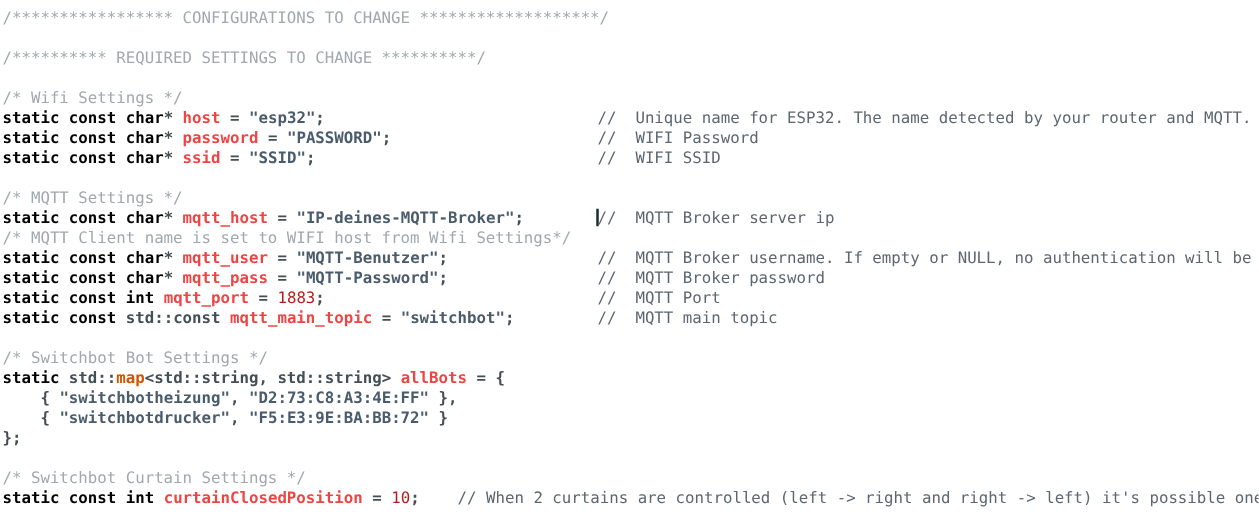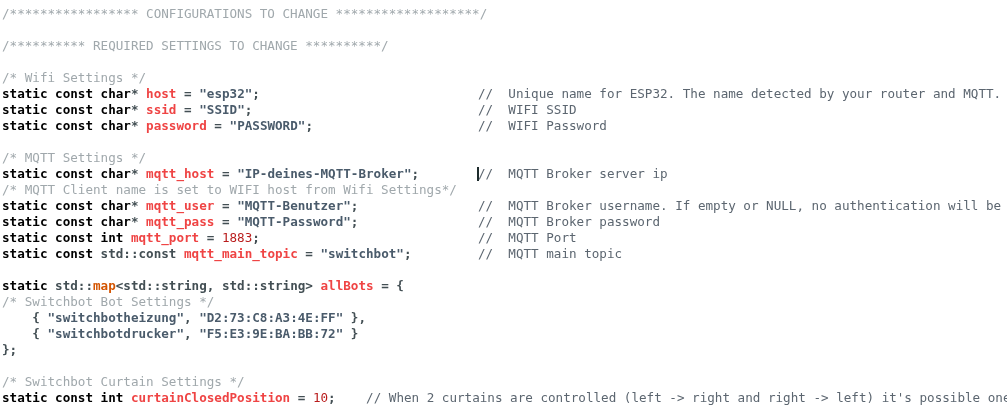--- a/index.html
+++ b/index.html
@@ -88,27 +88,27 @@
     <div class="line">
       <span class="ln-inner cmt">/* Wifi Settings */</span>
     </div>
 
     <div class="line">
       <span class="ln-inner"><span class="kw">static const char</span><span class="punct">*</span> <span class="id">host</span> <span class="punct">=</span> <span class="str">"esp32"</span><span class="punct">;</span></span>
       <span class="cmtcol">//  Unique name for ESP32. The name detected by your router and MQTT. If you are using</span>
     </div>
 
     <div class="line">
-      <span class="ln-inner"><span class="kw">static const char</span><span class="punct">*</span> <span class="id">ssid</span> <span class="punct">=</span> <span class="str">"SSID"</span><span class="punct">;</span></span>
-      <span class="cmtcol">//  WIFI SSID</span>
+      <span class="ln-inner"><span class="kw">static const char</span><span class="punct">*</span> <span class="id">password</span> <span class="punct">=</span> <span class="str">"PASSWORD"</span><span class="punct">;</span></span>
+      <span class="cmtcol">//  WIFI Password</span>
     </div>
 
     <div class="line">
-      <span class="ln-inner"><span class="kw">static const char</span><span class="punct">*</span> <span class="id">password</span> <span class="punct">=</span> <span class="str">"PASSWORD"</span><span class="punct">;</span></span>
-      <span class="cmtcol">//  WIFI Password</span>
+      <span class="ln-inner"><span class="kw">static const char</span><span class="punct">*</span> <span class="id">ssid</span> <span class="punct">=</span> <span class="str">"SSID"</span><span class="punct">;</span></span>
+      <span class="cmtcol">//  WIFI SSID</span>
     </div>
 
     <div class="line"></div>
 
     <div class="line">
       <span class="ln-inner cmt">/* MQTT Settings */</span>
     </div>
 
     <div class="line">
       <span class="ln-inner"><span class="kw">static const char</span><span class="punct">*</span> <span class="id">mqtt_host</span> <span class="punct">=</span> <span class="str">"IP-deines-MQTT-Broker"</span><span class="punct">;</span></span>
@@ -136,25 +136,25 @@
     </div>
 
     <div class="line">
       <span class="ln-inner"><span class="kw">static const</span> <span class="type">std::const</span> <span class="id">mqtt_main_topic</span> <span class="punct">=</span> <span class="str">"switchbot"</span><span class="punct">;</span></span>
       <span class="cmtcol">//  MQTT main topic</span>
     </div>
 
     <div class="line"></div>
 
     <div class="line">
-      <span class="ln-inner"><span class="kw">static</span> <span class="plain">std::</span><span class="fn">map</span><span class="plain">&lt;std::string, std::string&gt;</span> <span class="id">allBots</span> <span class="punct">=</span> <span class="punct">{</span></span>
+      <span class="ln-inner cmt">/* Switchbot Bot Settings */</span>
     </div>
 
     <div class="line">
-      <span class="ln-inner cmt">/* Switchbot Bot Settings */</span>
+      <span class="ln-inner"><span class="kw">static</span> <span class="plain">std::</span><span class="fn">map</span><span class="plain">&lt;std::string, std::string&gt;</span> <span class="id">allBots</span> <span class="punct">=</span> <span class="punct">{</span></span>
     </div>
 
     <div class="line">
       <span class="ln-inner"><span class="plain">    </span><span class="punct">{ </span><span class="str">"switchbotheizung"</span><span class="punct">, </span><span class="str">"D2:73:C8:A3:4E:FF"</span><span class="punct"> },</span></span>
     </div>
 
     <div class="line">
       <span class="ln-inner"><span class="plain">    </span><span class="punct">{ </span><span class="str">"switchbotdrucker"</span><span class="punct">, </span><span class="str">"F5:E3:9E:BA:BB:72"</span><span class="punct"> }</span></span>
     </div>
 

